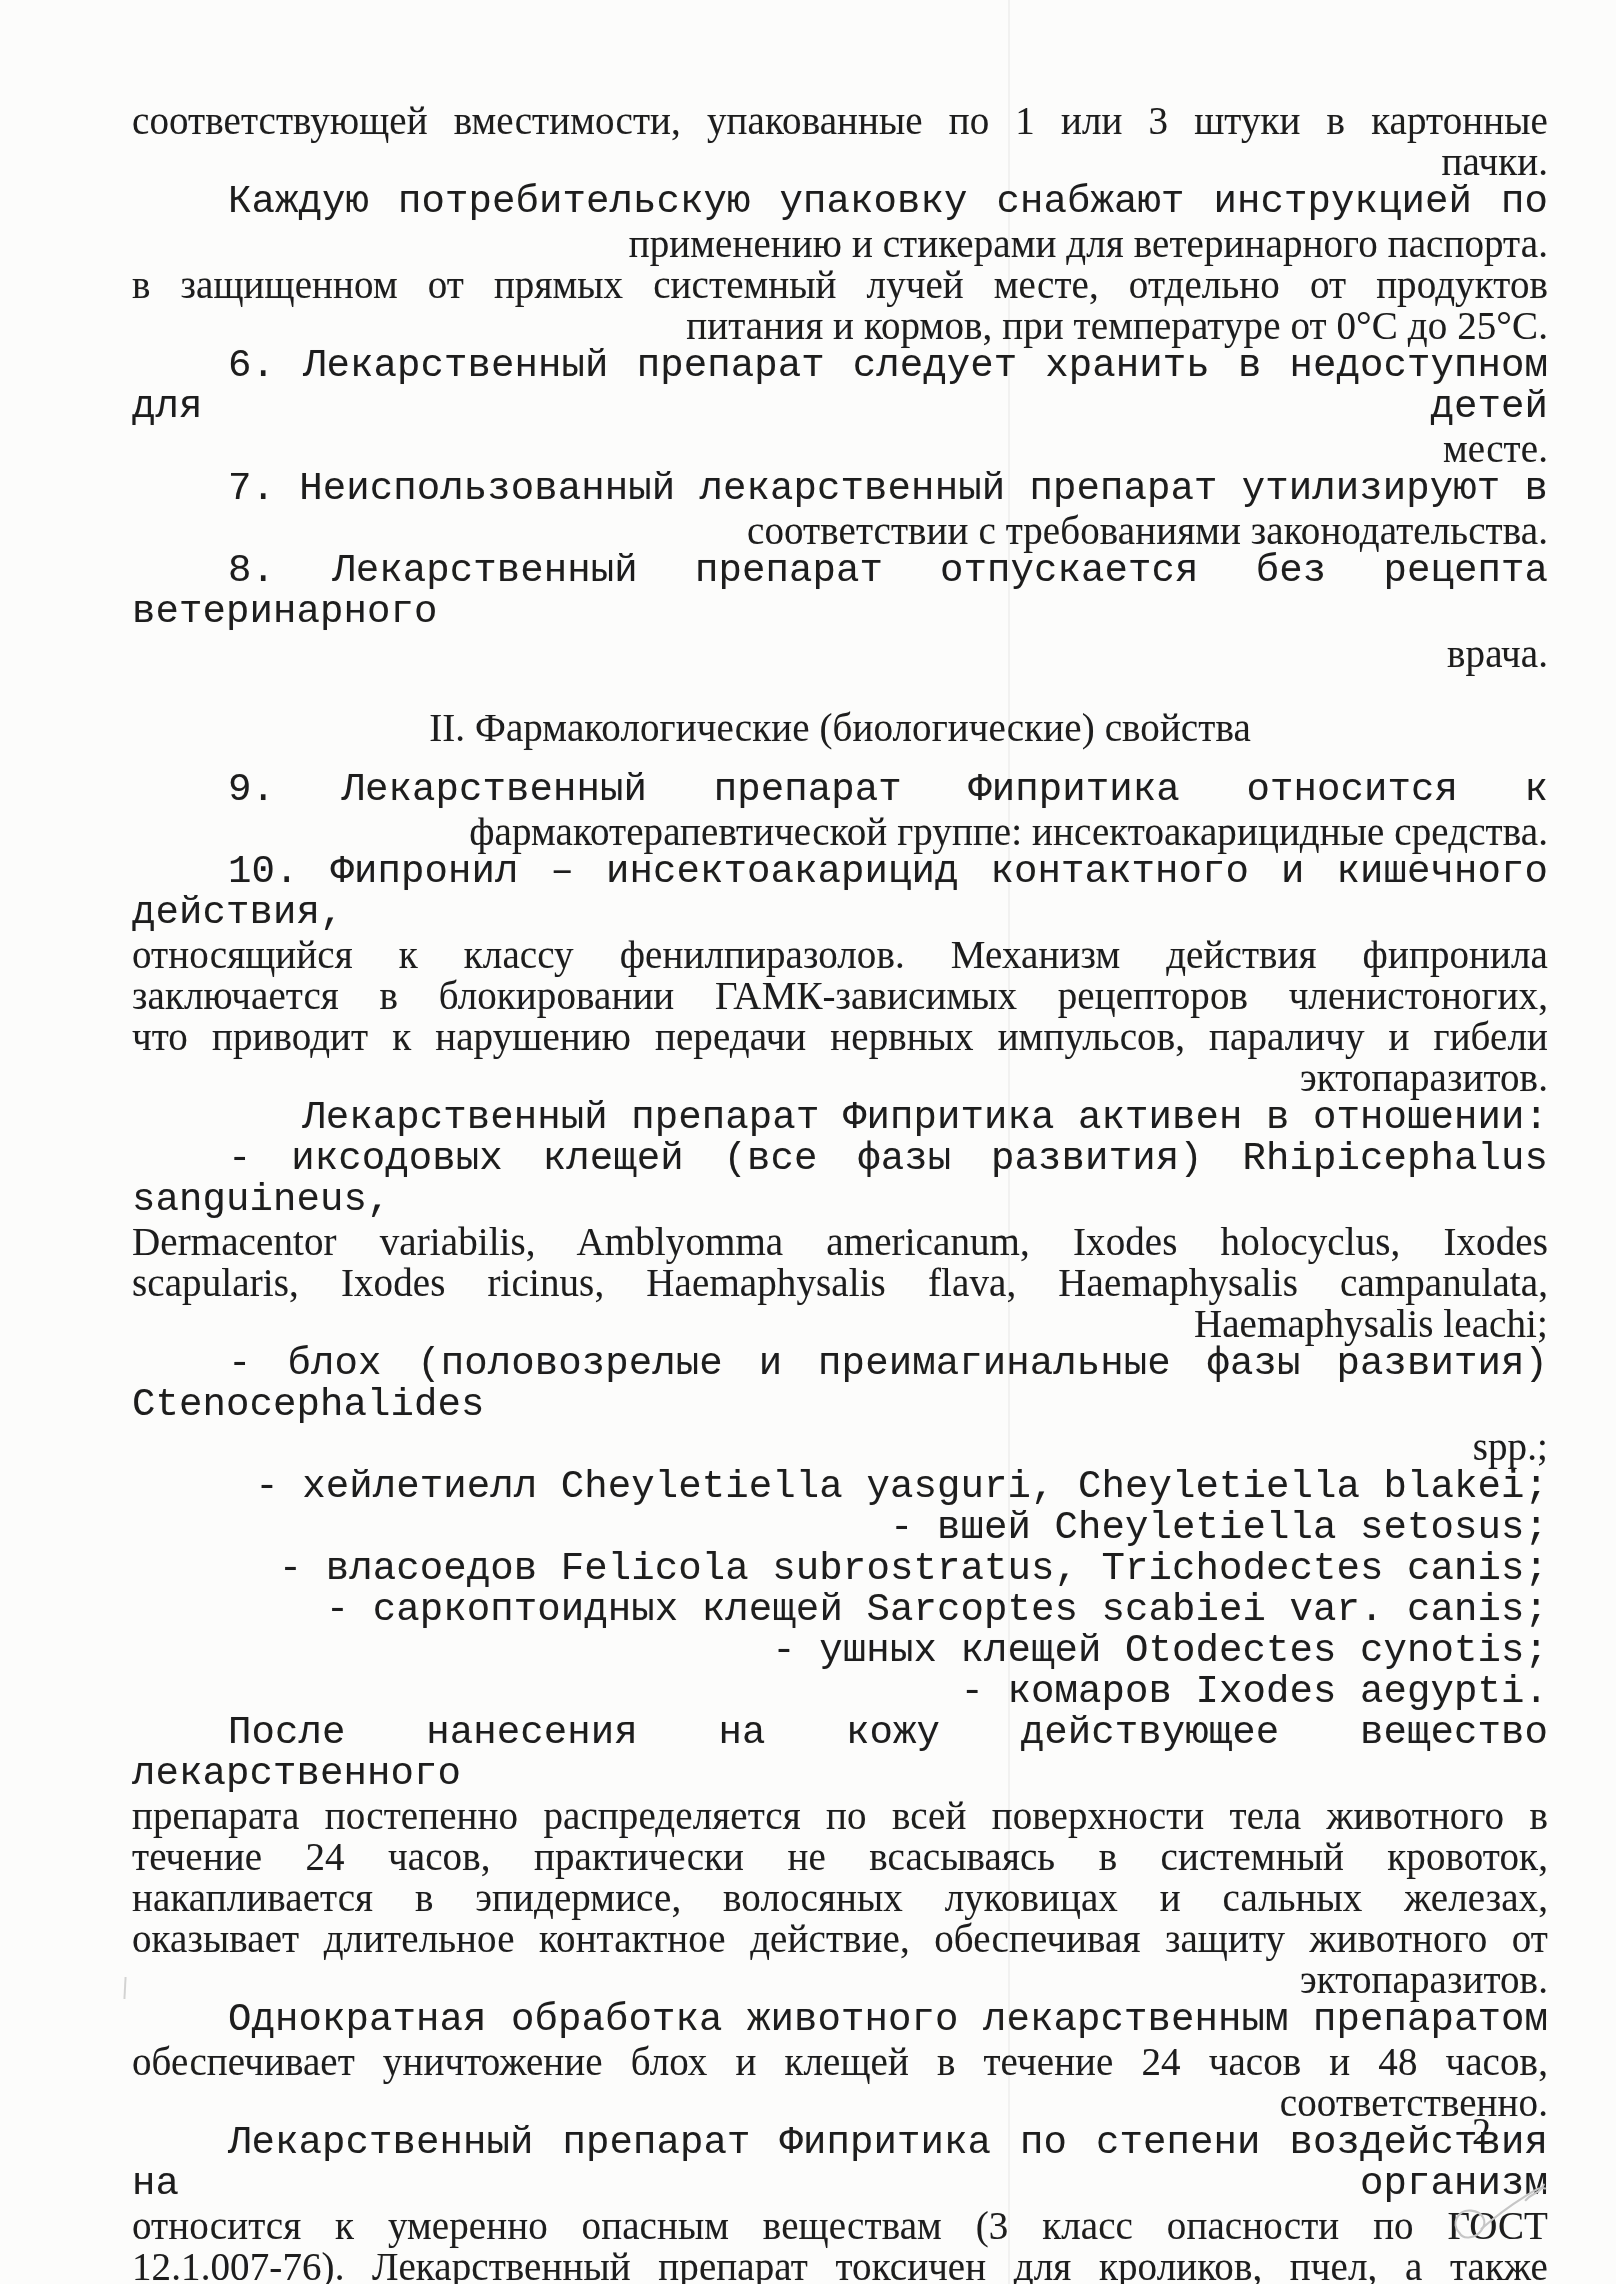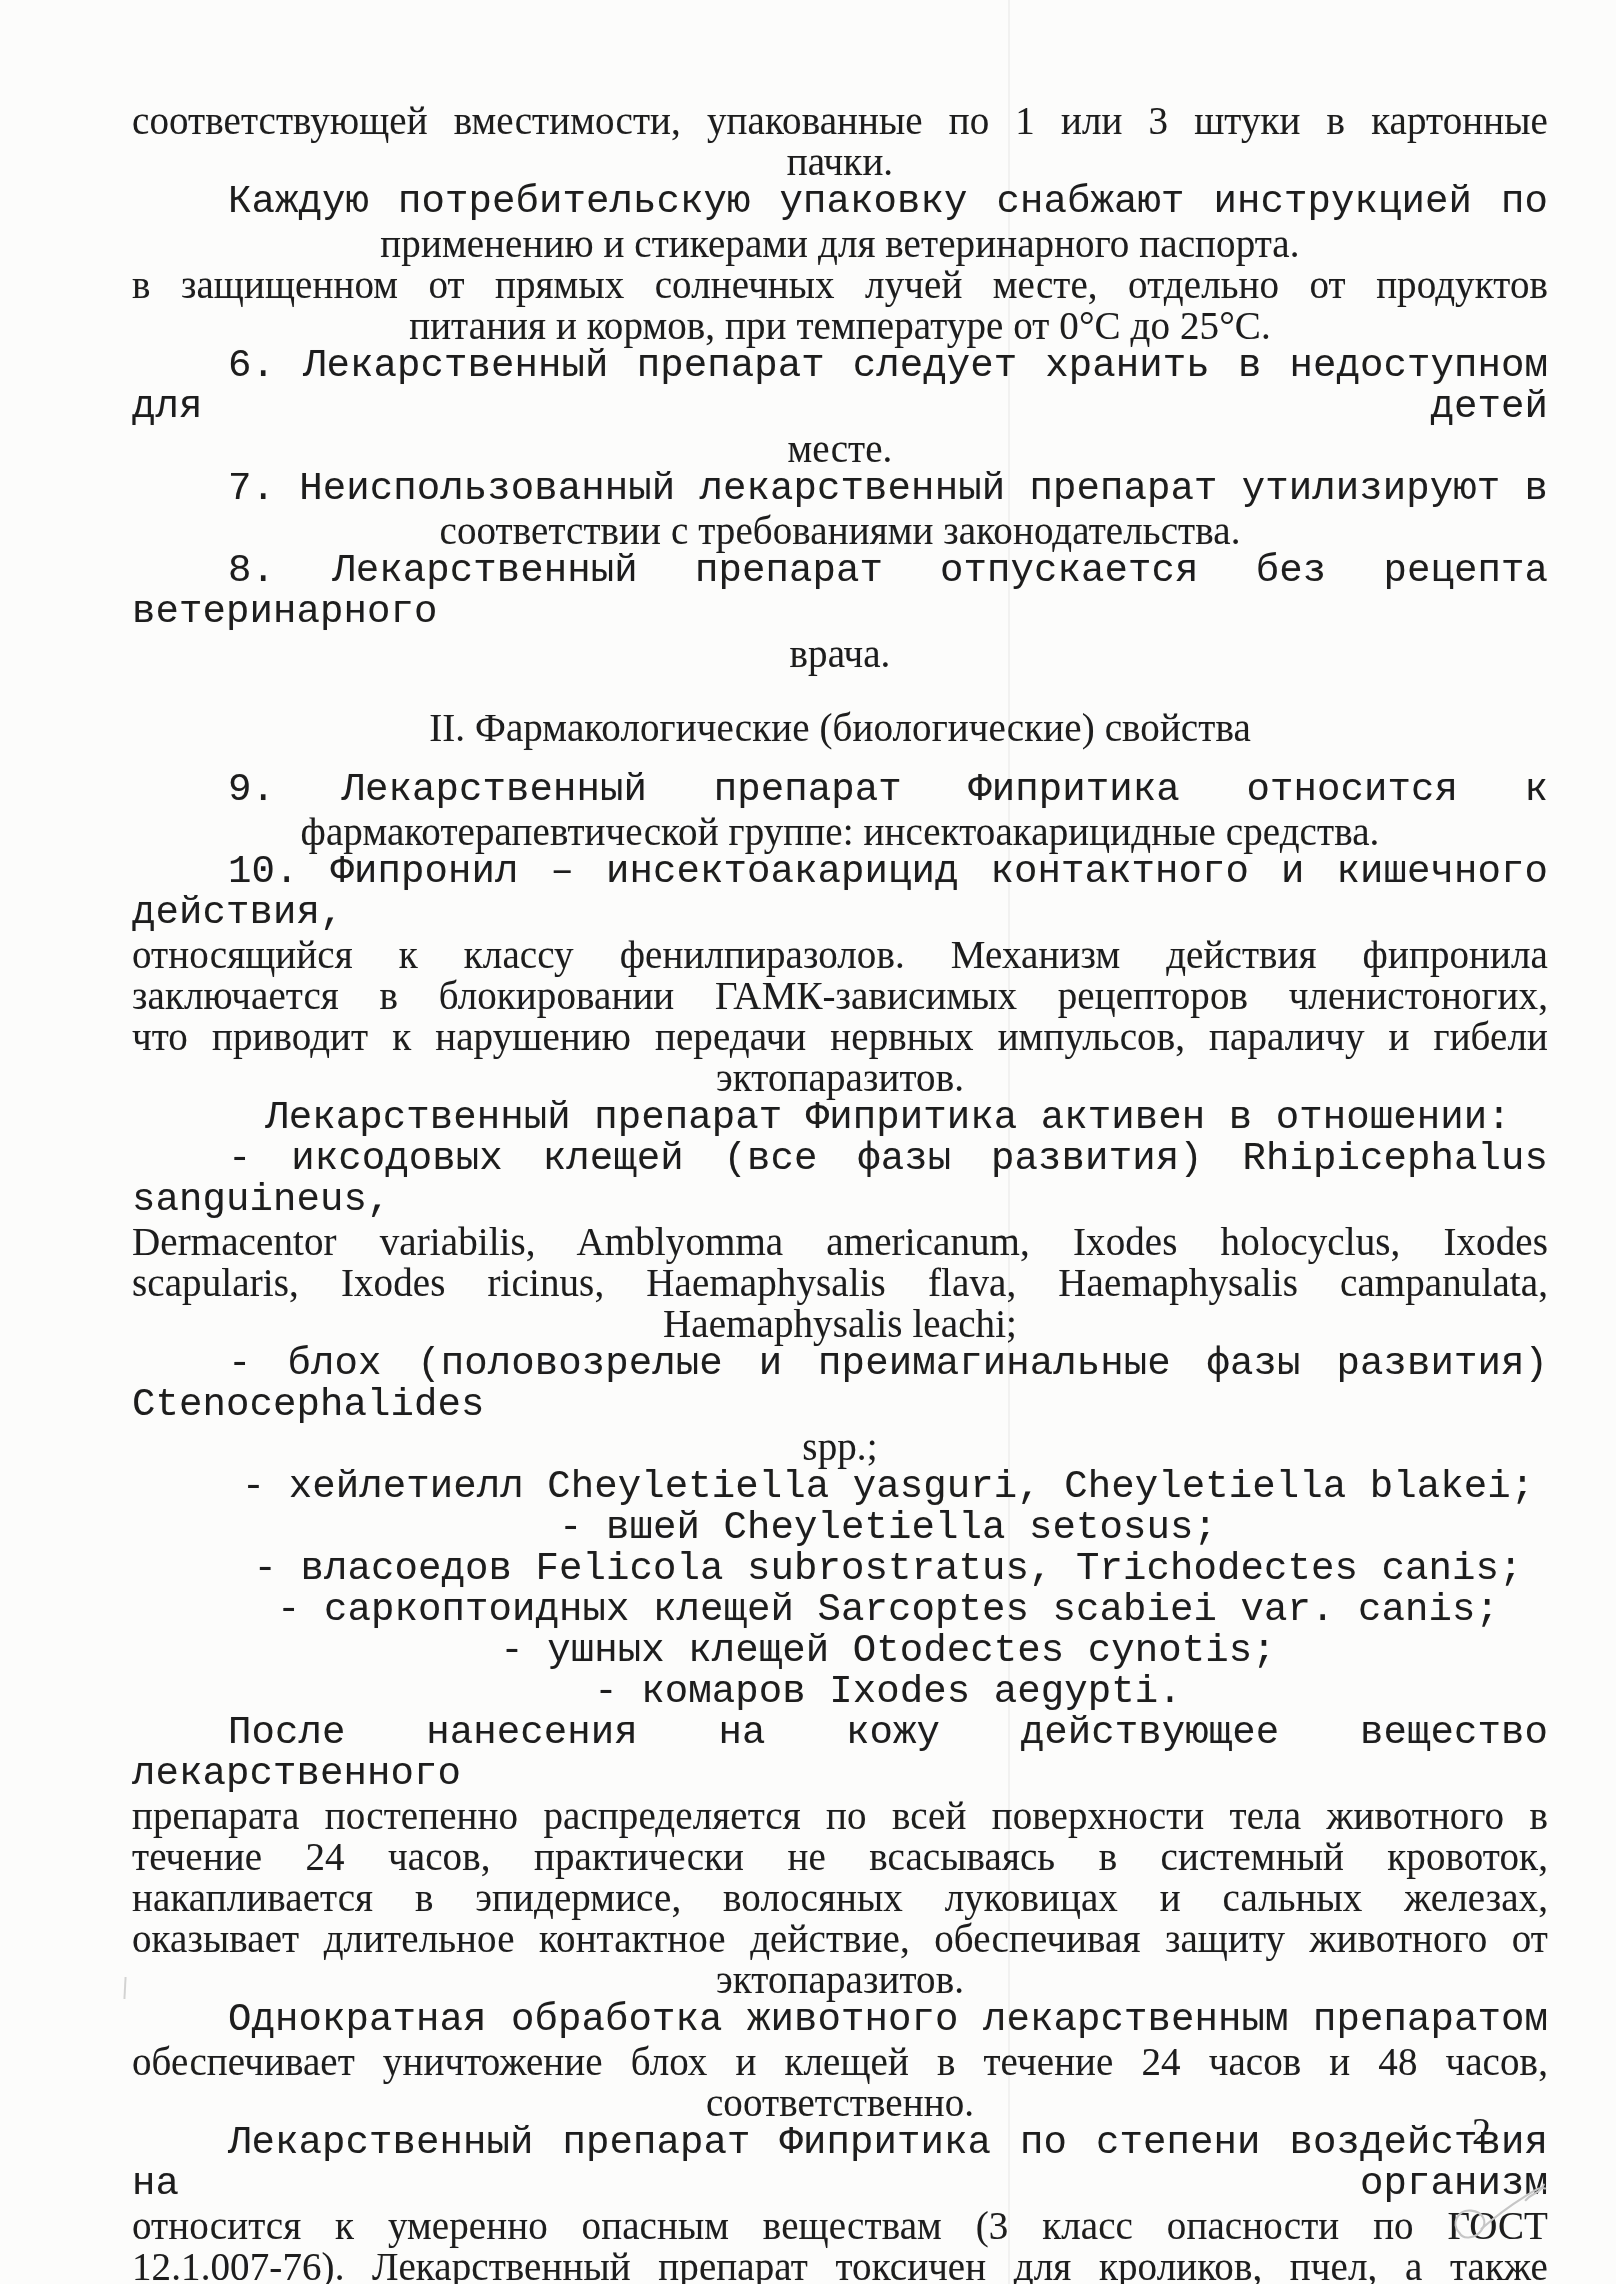--- a/index.html
+++ b/index.html
@@ -40,21 +40,21 @@
     width:1416px;
     margin-left:28px;
   }
   .line{
     font-size:39px;
     line-height:41px;
     min-height:41px;
     letter-spacing:0.1px;
     text-shadow:0 0 0.7px rgba(0,0,0,0.25);
   }
-  .lft{text-align:center;}
+  .lft{text-align:right;}
   .ctr{text-align:center;}
   .jst{text-align:justify;text-align-last:justify;}
   .ind{text-indent:96px;font-family:Liberation Mono, monospace;}
   .head{margin-top:33px;margin-bottom:22px;}
   .pagenum{
     position:absolute;
     top:2111px;
     right:125px;
     font-size:38px;
     line-height:41px;
@@ -77,21 +77,21 @@
 
 <div class="page">
   <div class="fold"></div>
   <div class="scan-tick"></div>
 
   <div class="textblock">
       <div class="line jst">соответствующей вместимости, упакованные по 1 или 3 штуки в картонные</div>
       <div class="line lft">пачки.</div>
       <div class="line jst ind">Каждую потребительскую упаковку снабжают инструкцией по</div>
       <div class="line lft">применению и стикерами для ветеринарного паспорта.</div>
-      <div class="line jst">в защищенном от прямых солнечных лучей месте, отдельно от продуктов</div>
+      <div class="line jst">в защищенном от прямых системный лучей месте, отдельно от продуктов</div>
       <div class="line lft">питания и кормов, при температуре от 0°С до 25°С.</div>
       <div class="line jst ind">6. Лекарственный препарат следует хранить в недоступном для детей</div>
       <div class="line lft">месте.</div>
       <div class="line jst ind">7. Неиспользованный лекарственный препарат утилизируют в</div>
       <div class="line lft">соответствии с требованиями законодательства.</div>
       <div class="line jst ind">8. Лекарственный препарат отпускается без рецепта ветеринарного</div>
       <div class="line lft">врача.</div>
       <div class="line ctr head">II. Фармакологические (биологические) свойства</div>
       <div class="line jst ind">9. Лекарственный препарат Фипритика относится к</div>
       <div class="line lft">фармакотерапевтической группе: инсектоакарицидные средства.</div>

